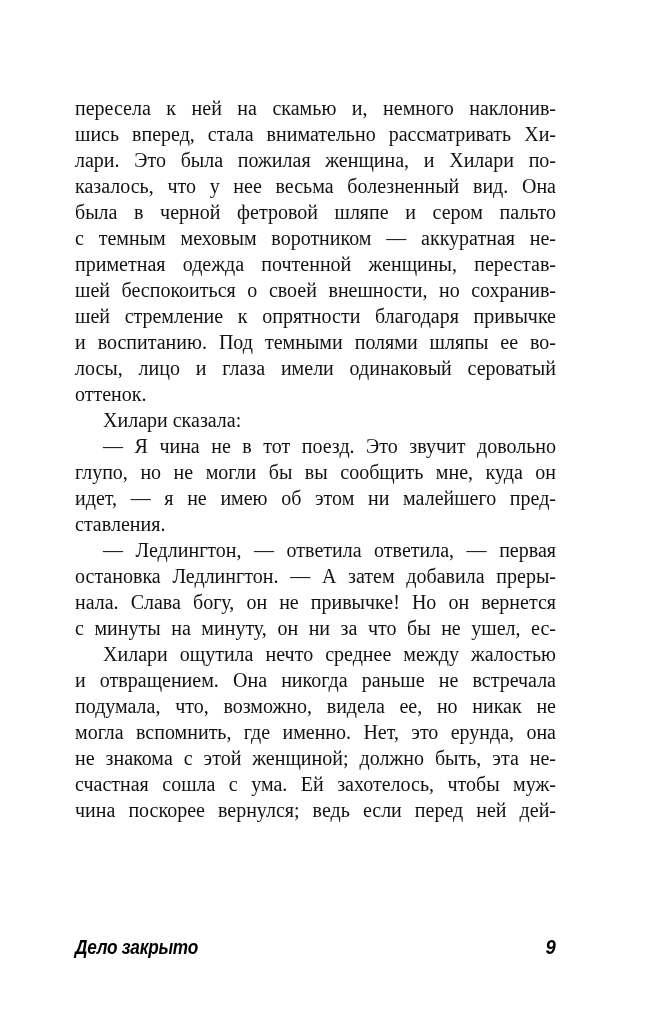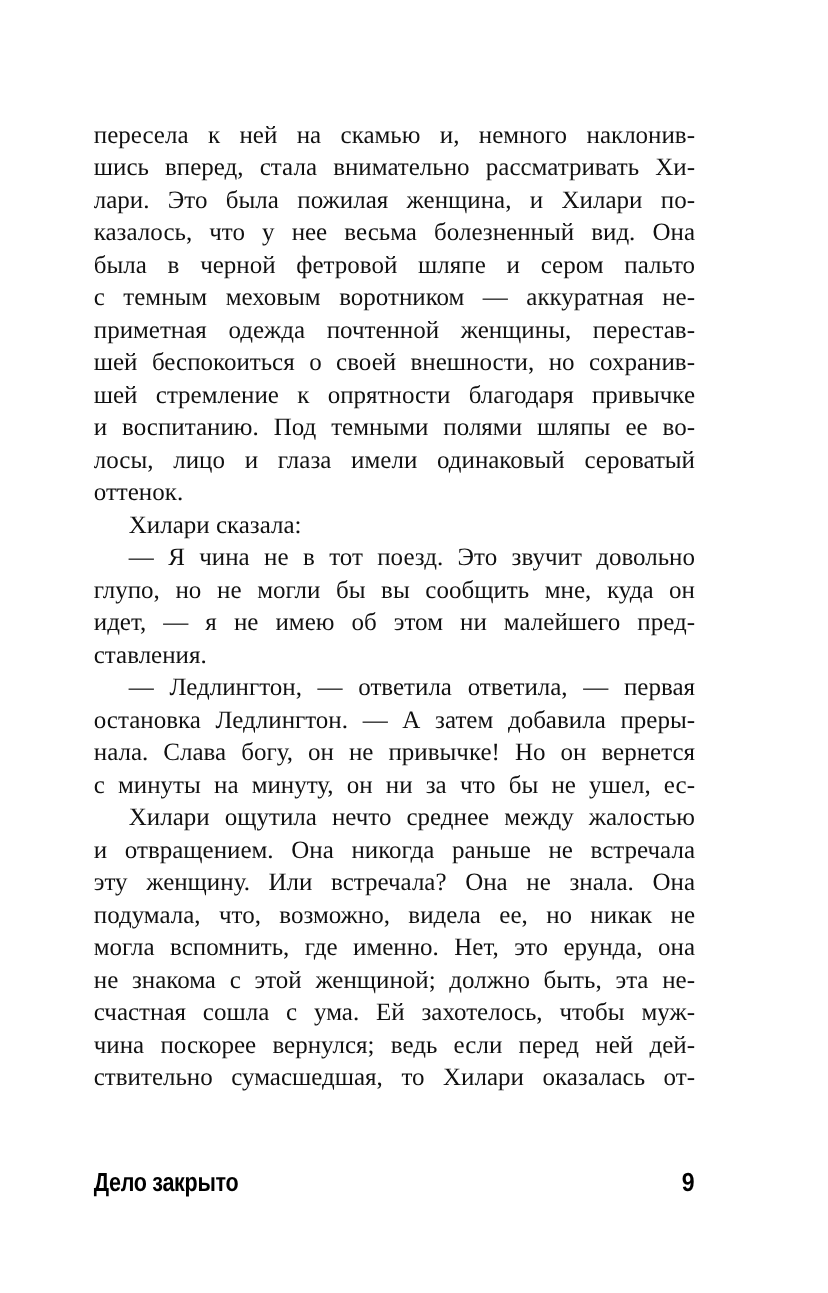--- a/index.html
+++ b/index.html
@@ -51,20 +51,21 @@
     top: 924px;
     width: 481px;
     display: flex;
     justify-content: space-between;
     align-items: baseline;
     font-family: "Liberation Sans", sans-serif;
     font-weight: 700;
     font-size: 21px;
     line-height: 24px;
     color: #000000;
+    font-style: italic;
   }
   .running-title {
     transform: scaleX(0.82);
     transform-origin: left center;
     letter-spacing: -0.3px;
   }
   .page-number {
     transform: scaleX(0.88);
     transform-origin: right center;
   }
@@ -100,27 +101,25 @@
       </div>
       <div class="paragraph">
         <div class="line indent">— Ледлингтон, — ответила ответила, — первая</div>
         <div class="line">остановка Ледлингтон. — А затем добавила преры-</div>
         <div class="line">нала. Слава богу, он не привычке! Но он вернется</div>
         <div class="line">с минуты на минуту, он ни за что бы не ушел, ес-</div>
       </div>
       <div class="paragraph">
         <div class="line indent">Хилари ощутила нечто среднее между жалостью</div>
         <div class="line">и отвращением. Она никогда раньше не встречала</div>
-        <div class="line">эту женщину. Или встречала? Она не знала. Она</div>
         <div class="line">подумала, что, возможно, видела ее, но никак не</div>
         <div class="line">могла вспомнить, где именно. Нет, это ерунда, она</div>
         <div class="line">не знакома с этой женщиной; должно быть, эта не-</div>
         <div class="line">счастная сошла с ума. Ей захотелось, чтобы муж-</div>
         <div class="line">чина поскорее вернулся; ведь если перед ней дей-</div>
-        <div class="line">ствительно сумасшедшая, то Хилари оказалась от-</div>
       </div>
     </div>
 
   <div class="footer">
     <span class="running-title">Дело закрыто</span>
     <span class="page-number">9</span>
   </div>
 
 </div>
 

